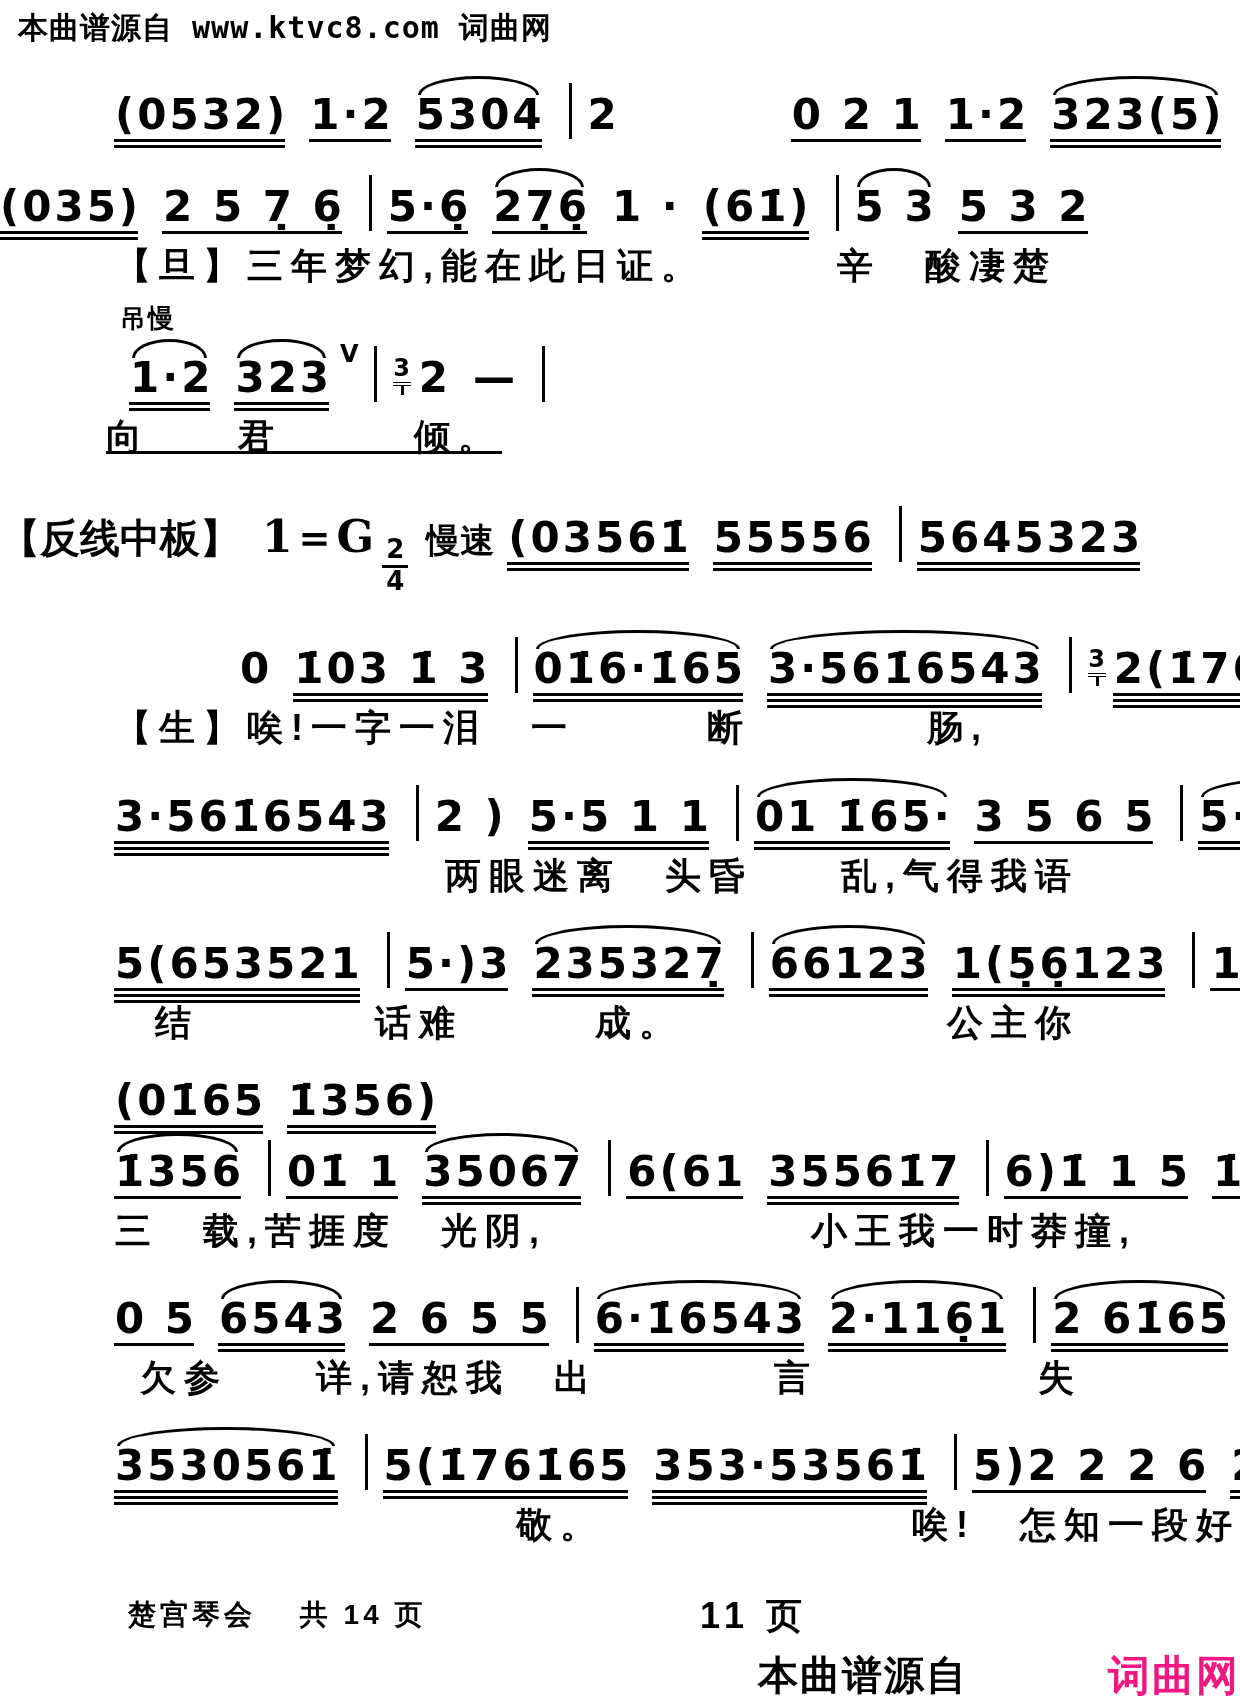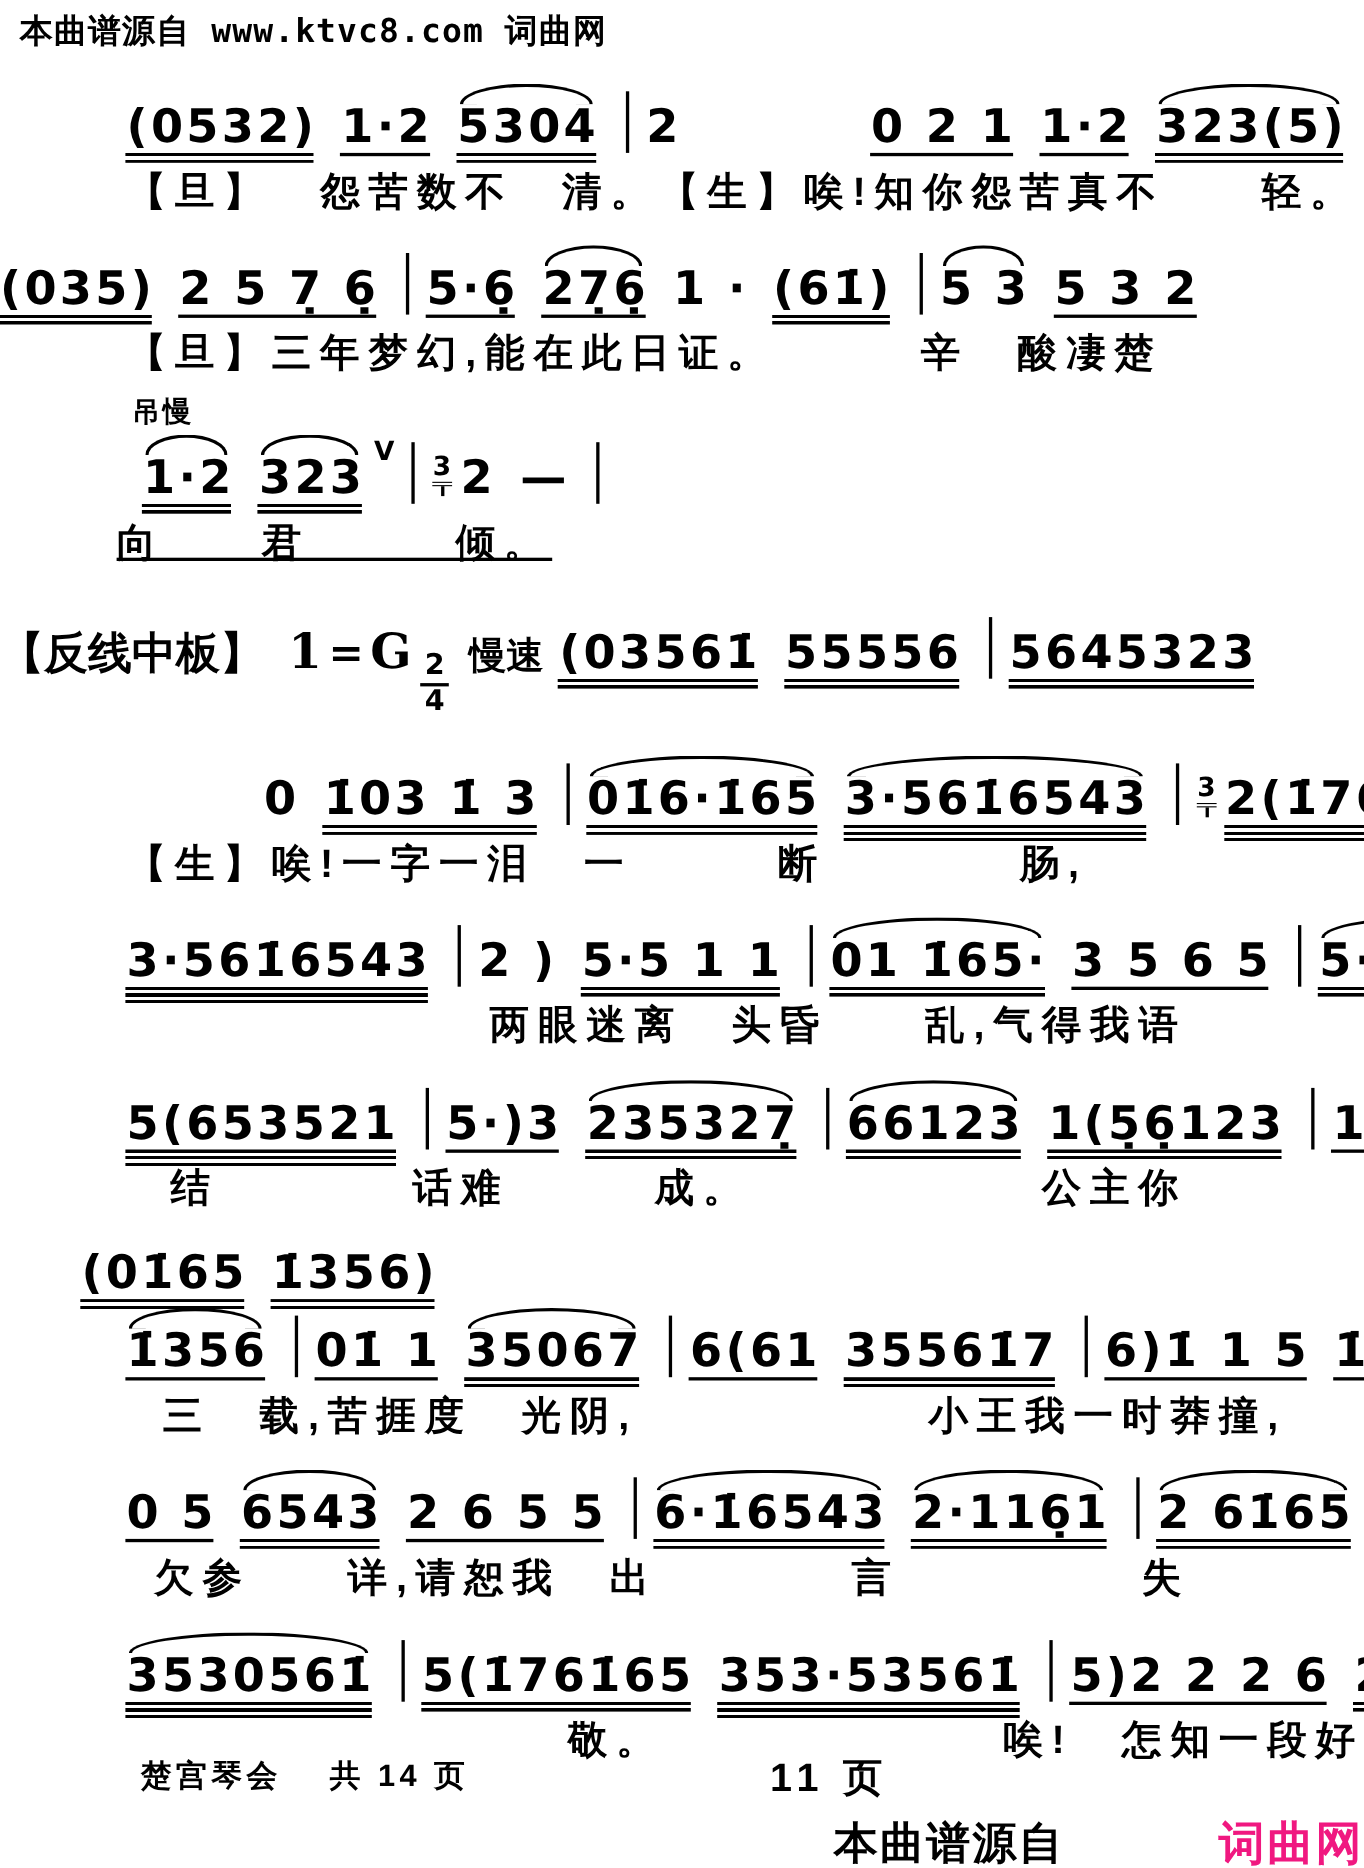--- a/index.html
+++ b/index.html
@@ -76,21 +76,20 @@
   .bottom-banner .site{position:absolute;left:1108px;top:0;font-size:42px;font-weight:bold;letter-spacing:2px;}
 </style>
 </head>
 <body>
 
 <div class="top-banner">本曲谱源自 www.ktvc8.com 词曲网</div>
 
 <div class="score">
     <div class="system">
       <div class="notation" style="padding-left: 115px;"><span class="tok u2">(0532)</span><span class="tok u1">1·2</span><span class="tok u2 arc">5304</span><span class="bar"></span><span class="tok">2</span><span class="space" style="width: 150px;"></span><span class="tok u1">0 2 1</span><span class="tok u1">1·2</span><span class="tok u2 arc">323(5)</span></div>
-      <div class="lyrics" style="padding-left: 115px;">【旦】　怨苦数不　清。【生】唉!知你怨苦真不　　轻。</div>
     </div>
     <div class="system">
       <div class="notation" style=""><span class="tok u2">(035)</span><span class="tok u1">2 5 7̣ 6̣</span><span class="bar"></span><span class="tok u1">5·6̣</span><span class="tok u1 arc">27̣6̣</span><span class="tok">1 ·</span><span class="tok u2">(61̇)</span><span class="bar"></span><span class="tok arc">5 3</span><span class="tok u1">5 3 2</span></div>
       <div class="lyrics" style="padding-left: 115px;">【旦】三年梦幻,能在此日证。　　　辛　酸凄楚</div>
     </div>
     <div class="system" style="margin-top: 26px;">
       <div class="notation" style="padding-left: 130px;"><span class="tok u2 arc">1·2<span class="toplabel">吊慢</span></span><span class="tok u2 arc">323</span><span class="tok sup">V</span><span class="bar"></span><span class="tempo">
           <div class="tnum">3</div>
           <div class="tee"></div>
         </span><span class="tok">2</span><span class="tok">—</span><span class="bar"></span></div>
@@ -111,25 +110,25 @@
     </div>
     <div class="system">
       <div class="notation" style="padding-left: 115px;"><span class="tok u3">3·561̇6543</span><span class="bar"></span><span class="tok">2 )</span><span class="tok u2">5·5 1 1</span><span class="bar"></span><span class="tok u2 arc">01 1̇65·</span><span class="tok u1">3 5 6 5</span><span class="bar"></span><span class="tok u2 arc">5·3231</span></div>
       <div class="lyrics" style="padding-left: 445px;">两眼迷离　头昏　　乱,气得我语</div>
     </div>
     <div class="system">
       <div class="notation" style="padding-left: 115px;"><span class="tok u3">5(653521</span><span class="bar"></span><span class="tok u1">5·)3</span><span class="tok u2 arc">235327̣</span><span class="bar"></span><span class="tok u2 arc">66123</span><span class="tok u2">1(5̣6̣123</span><span class="bar"></span><span class="tok u1">1)1̇ 6 5</span></div>
       <div class="lyrics" style="padding-left: 155px;">结　　　　话难　　　成。　　　　　　公主你</div>
     </div>
     <div class="system">
-      <div class="notation" style="padding-left: 74px;"><span class="tok u2">(01̇65</span><span class="tok u2">1̇356)</span></div>
+      <div class="notation" style="padding-left: 115px;"><span class="tok u2">(01̇65</span><span class="tok u2">1̇356)</span></div>
     </div>
     <div class="system" style="margin-top: -18px;">
       <div class="notation" style="padding-left: 115px;"><span class="tok u1 arc">1̇356</span><span class="bar"></span><span class="tok u1">01̇ 1</span><span class="tok u2 arc">35067</span><span class="bar"></span><span class="tok u1">6(61</span><span class="tok u2">35561̇7</span><span class="bar"></span><span class="tok u1">6)1̇ 1 5</span><span class="tok u1">1̇01 5 3</span></div>
-      <div class="lyrics" style="padding-left: 115px; margin-left: 33px;">三　载,苦捱度　光阴,　　　　　　小王我一时莽撞,</div>
+      <div class="lyrics" style="padding-left: 115px;">三　载,苦捱度　光阴,　　　　　　小王我一时莽撞,</div>
     </div>
     <div class="system">
       <div class="notation" style="padding-left: 115px;"><span class="tok u1">0 5</span><span class="tok u2 arc">6543</span><span class="tok u1">2 6 5 5</span><span class="bar"></span><span class="tok u2 arc">6·1̇6543</span><span class="tok u2 arc">2·116̣1</span><span class="bar"></span><span class="tok u2 arc">2 61̇65</span></div>
       <div class="lyrics" style="padding-left: 140px;">欠参　　详,请恕我　出　　　　言　　　　　失</div>
     </div>
     <div class="system">
       <div class="notation" style="padding-left: 115px;"><span class="tok u3 arc">3530561̇</span><span class="bar"></span><span class="tok u2">5(1̇761̇65</span><span class="tok u3">353·53561̇</span><span class="bar"></span><span class="tok u1">5)2 2 2 6</span><span class="tok u2">2(5556</span></div>
       <div class="lyrics" style="padding-left: 310px; text-align: right;">敬。　　　　　　　唉!　怎知一段好</div>
     </div>
   </div>

